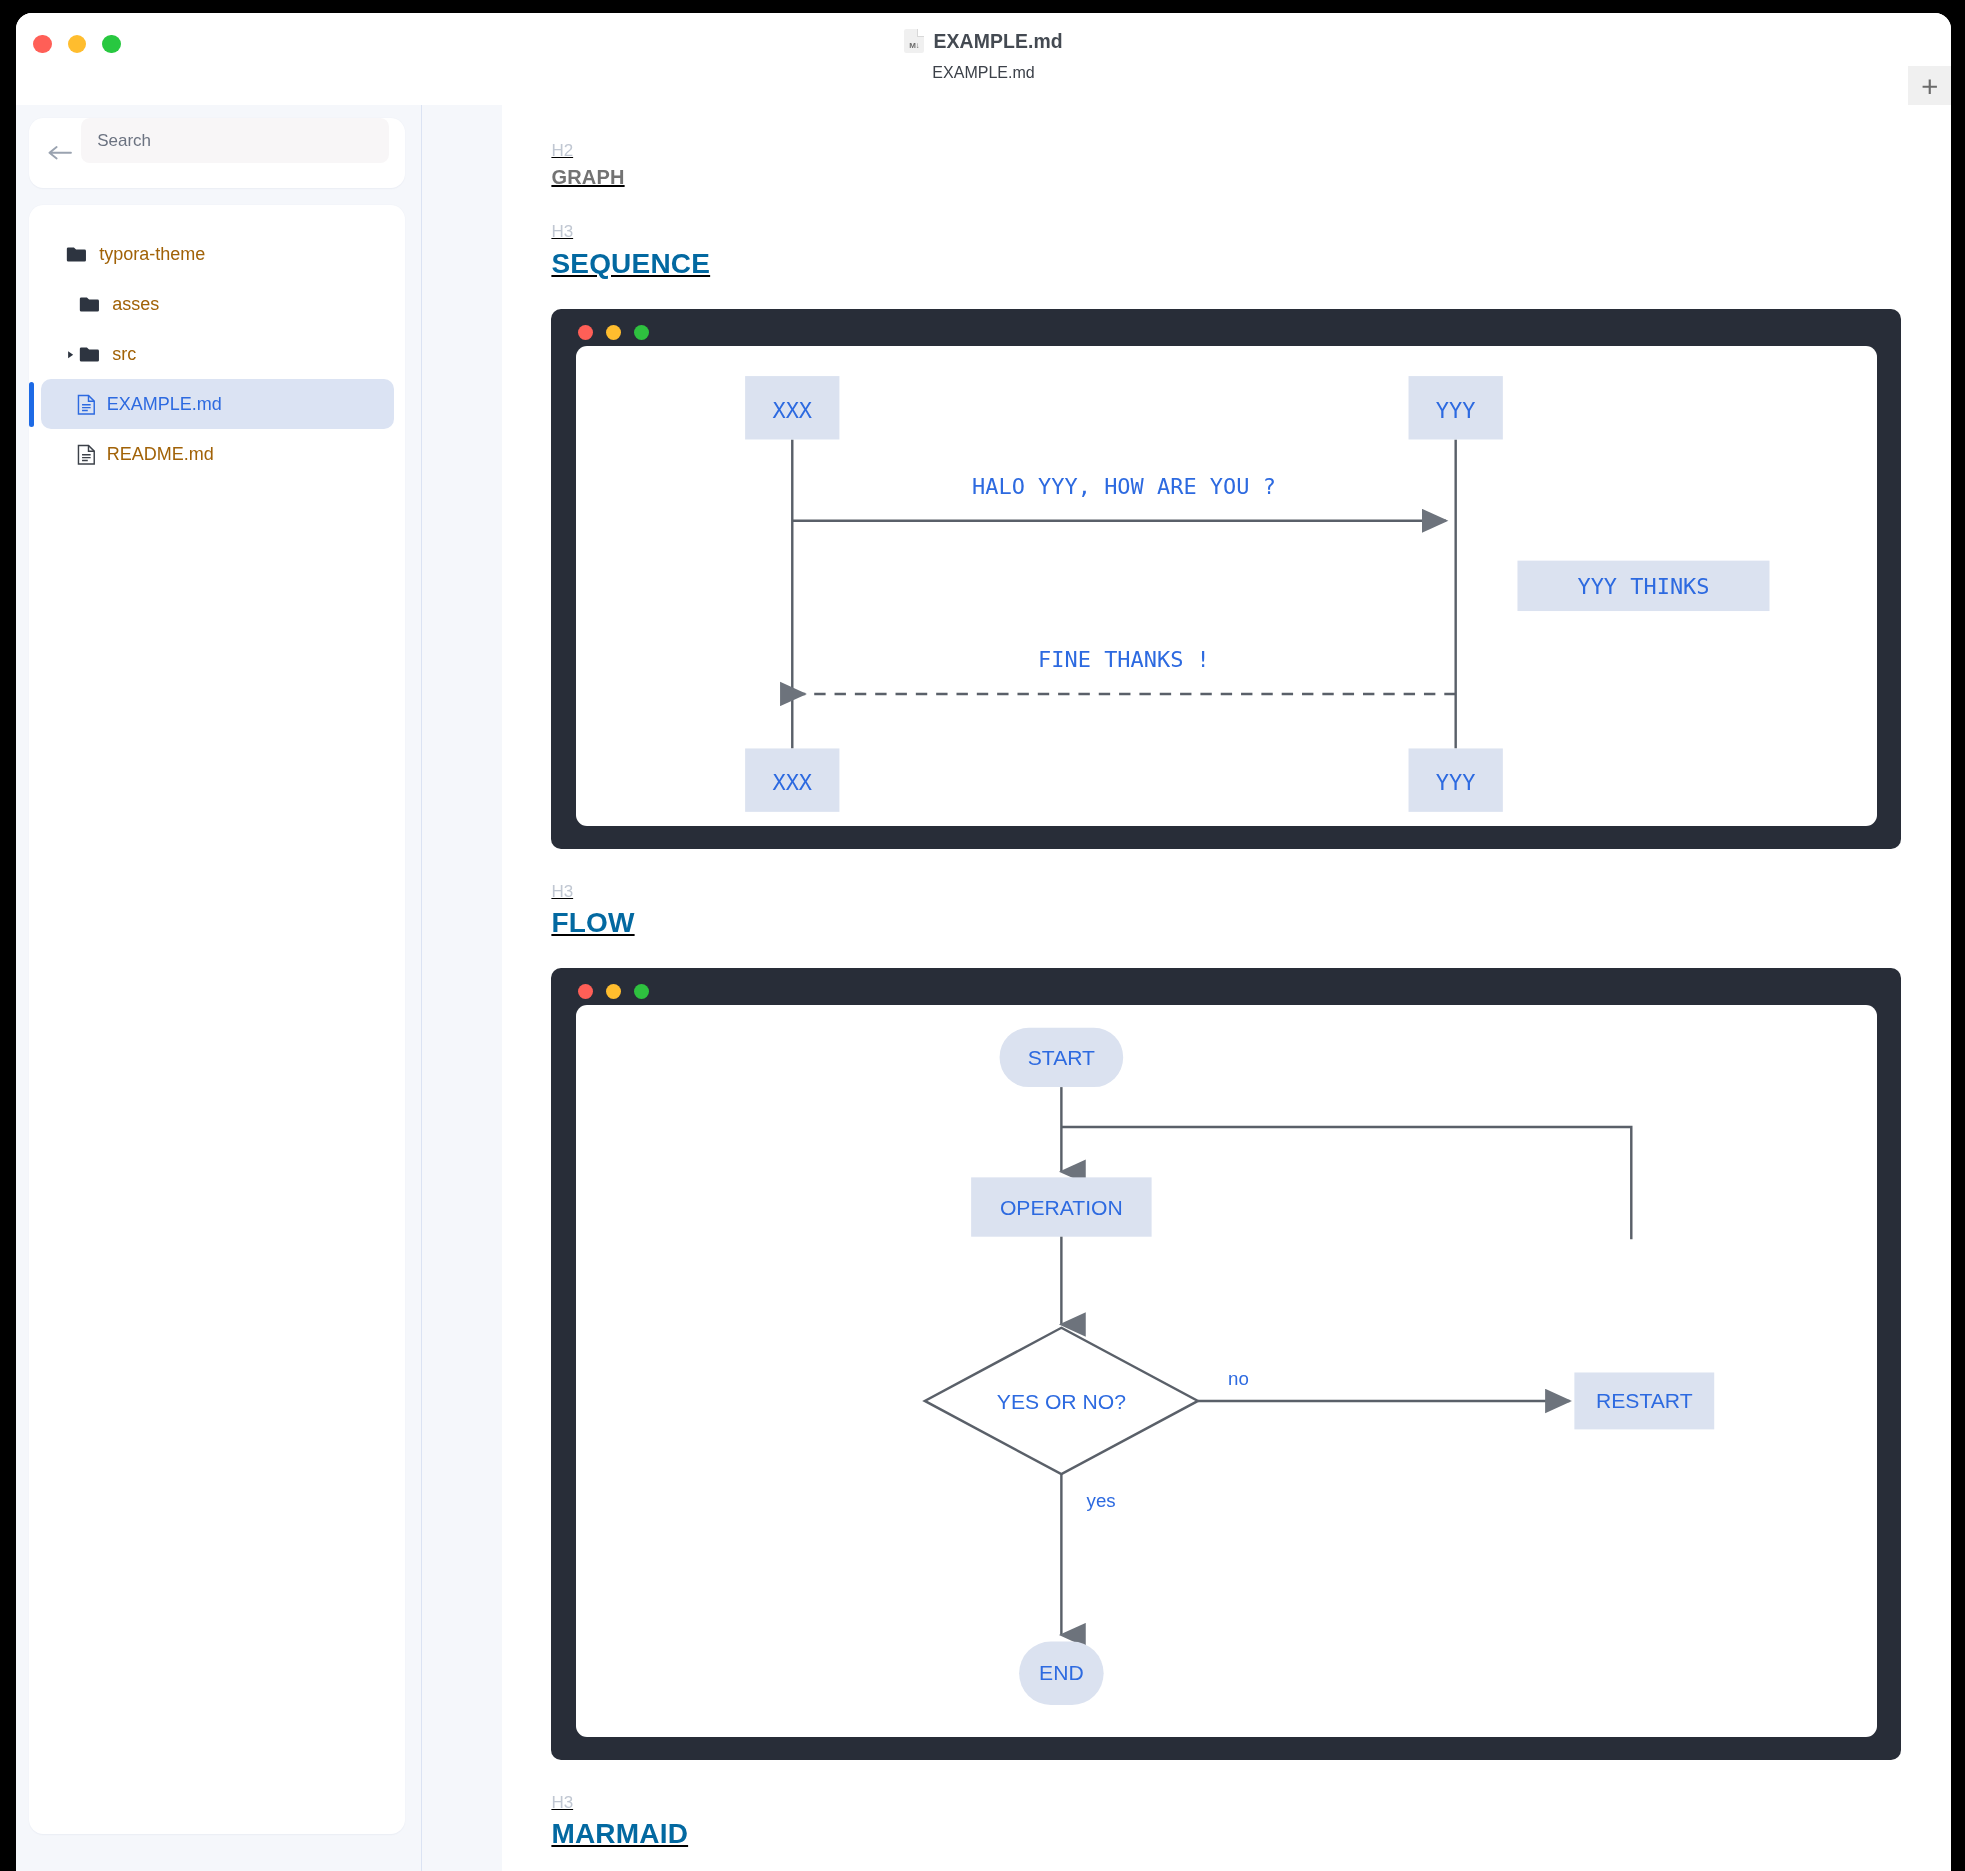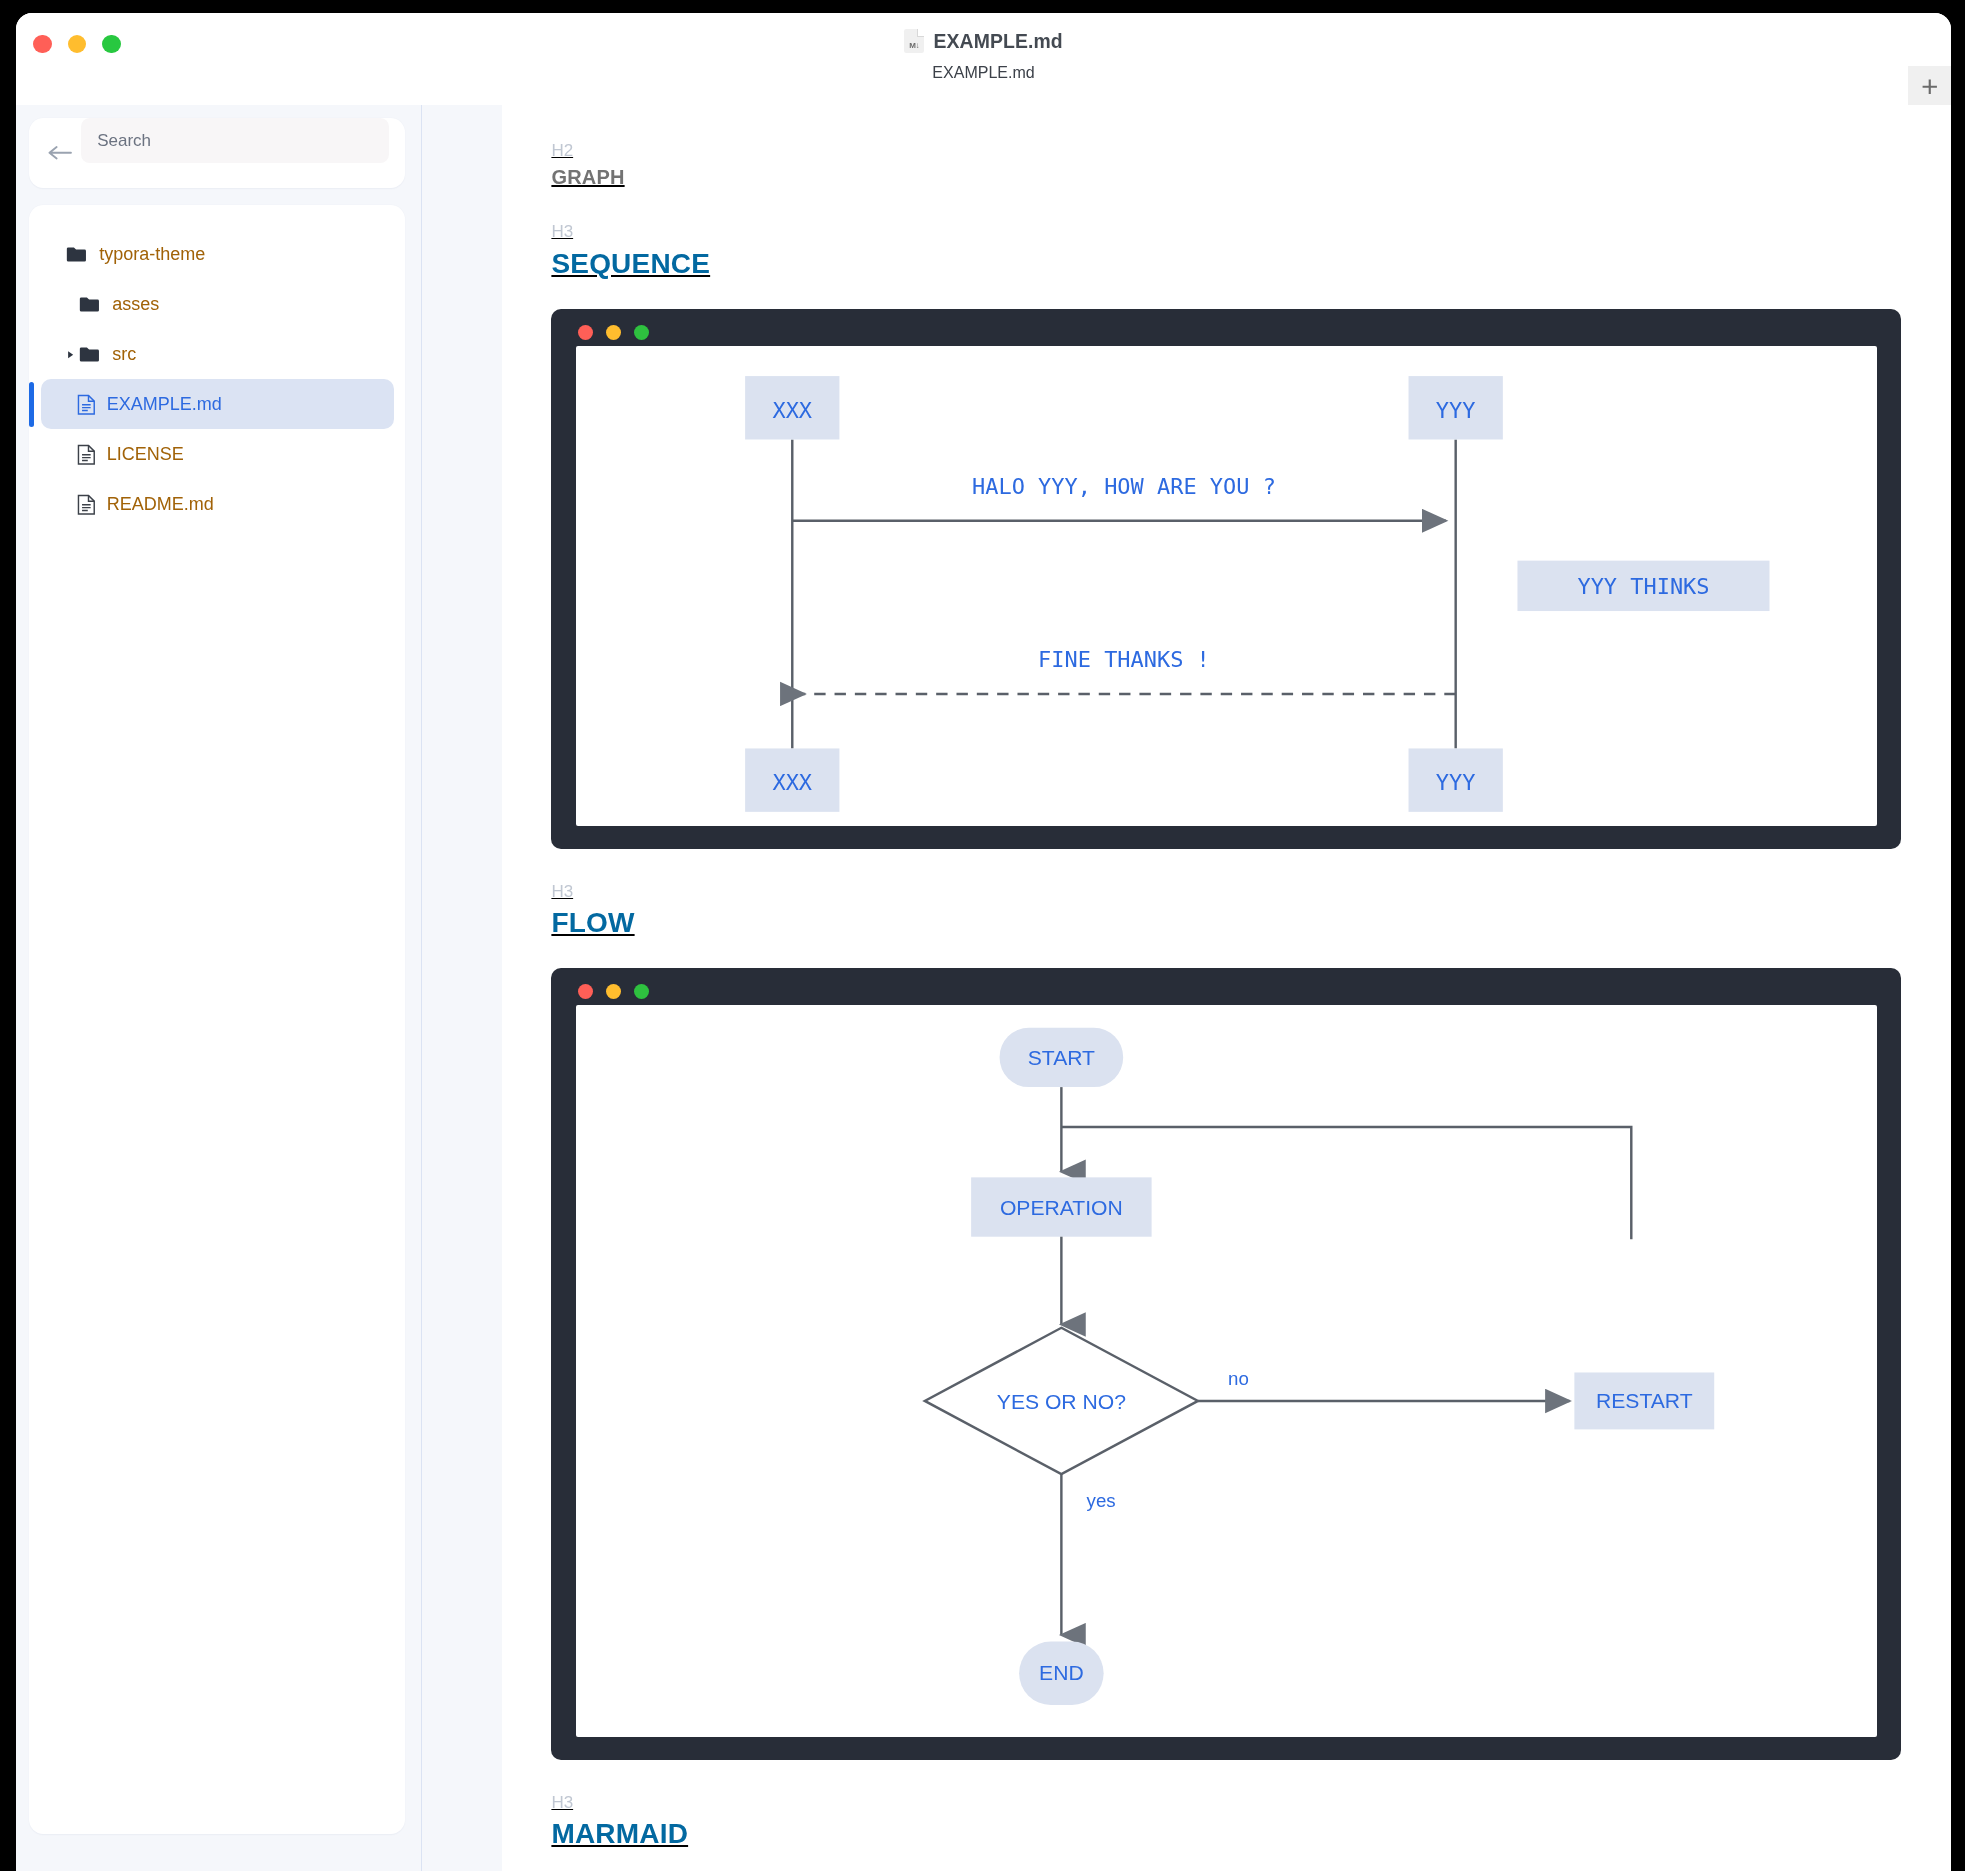--- a/index.html
+++ b/index.html
@@ -205,21 +205,21 @@
   .dw-lights {
     position: absolute; left: 27px; top: 16px;
     display: flex; gap: 13px;
   }
   .dw-lights .dot { width: 15px; height: 15px; border-radius: 50%; }
   .dw-lights .red { background: #ff5f57; }
   .dw-lights .yellow { background: #ffbd2e; }
   .dw-lights .green { background: #2ec13f; }
   .dw-canvas {
     background: #ffffff;
-    border-radius: 2px;
+    border-radius: 11px;
     position: relative;
     overflow: hidden;
   }
   .dw-canvas svg { display: block; width: 100%; }
 
   .seq-text {
     font-family: "DejaVu Sans Mono", monospace;
     font-size: 27px;
     fill: #2d6ae0;
   }
@@ -321,30 +321,20 @@
           <span class="node-icon">
             <svg width="18.7" height="21.5" viewBox="0 0 26 30">
               <path d="M2 2 h14 l8 8 v18 h-22 z" fill="none" stroke="#2d6ae0" stroke-width="2"></path>
               <path d="M16 2 v8 h8" fill="none" stroke="#2d6ae0" stroke-width="2"></path>
               <path d="M7 15 h12 M7 19 h12 M7 23 h8" stroke="#2d6ae0" stroke-width="2"></path>
             </svg>
           </span>
           <span>EXAMPLE.md</span>
         </div>
 
-        <div class="tree-row depth2">
-          <span class="node-icon">
-            <svg width="18.7" height="21.5" viewBox="0 0 26 30">
-              <path d="M2 2 h14 l8 8 v18 h-22 z" fill="none" stroke="#3c4149" stroke-width="2"></path>
-              <path d="M16 2 v8 h8" fill="none" stroke="#3c4149" stroke-width="2"></path>
-              <path d="M7 15 h12 M7 19 h12 M7 23 h8" stroke="#3c4149" stroke-width="2"></path>
-            </svg>
-          </span>
-          <span>LICENSE</span>
-        </div>
 
         <div class="tree-row depth2">
           <span class="node-icon">
             <svg width="18.7" height="21.5" viewBox="0 0 26 30">
               <path d="M2 2 h14 l8 8 v18 h-22 z" fill="none" stroke="#3c4149" stroke-width="2"></path>
               <path d="M16 2 v8 h8" fill="none" stroke="#3c4149" stroke-width="2"></path>
               <path d="M7 15 h12 M7 19 h12 M7 23 h8" stroke="#3c4149" stroke-width="2"></path>
             </svg>
           </span>
           <span>README.md</span>

